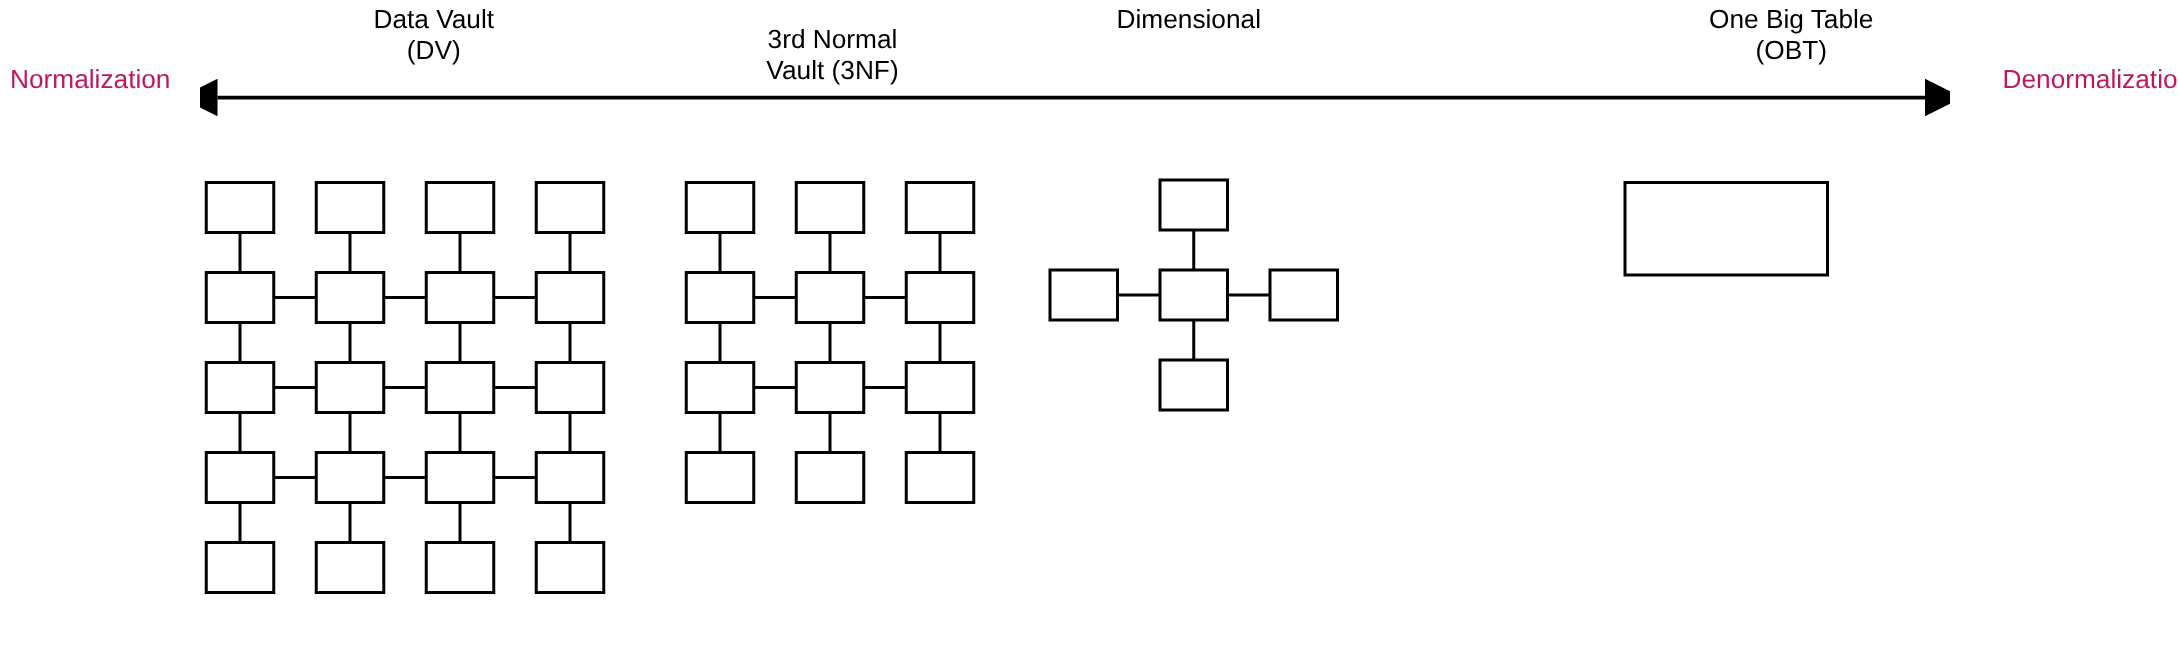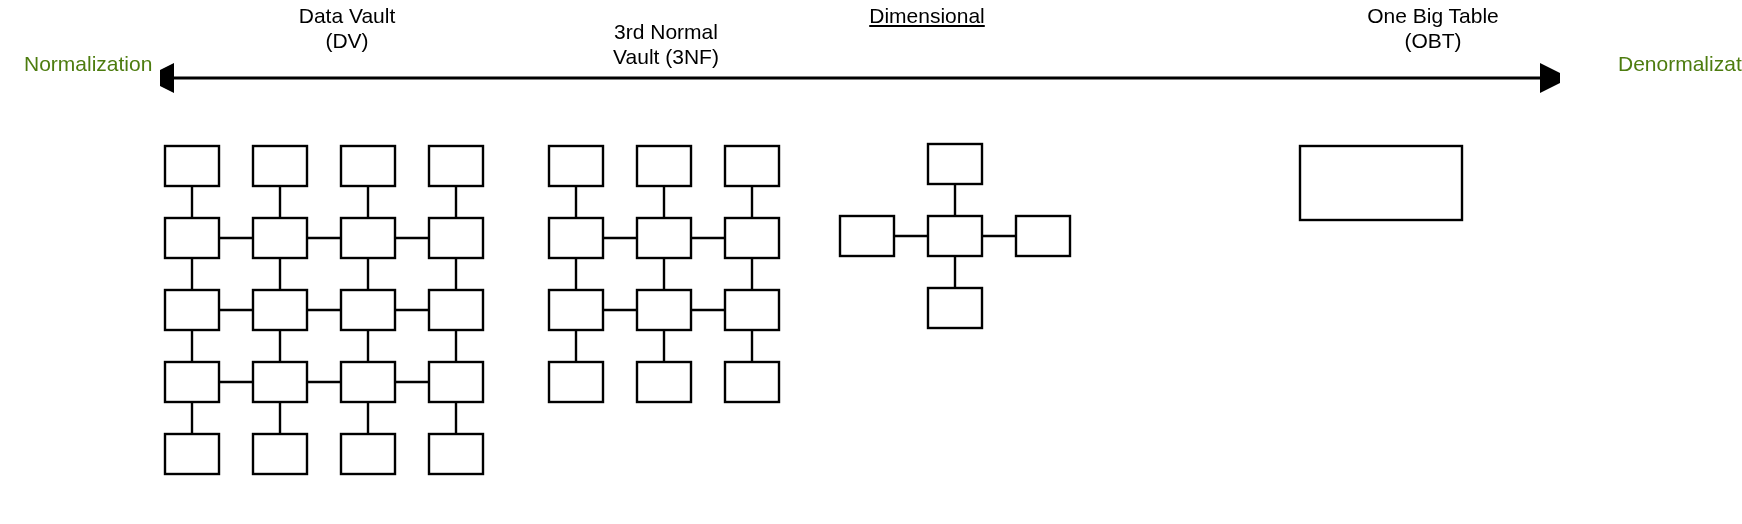--- a/index.html
+++ b/index.html
@@ -13,42 +13,41 @@
     height: 524px;
     background: #ffffff;
     font-family: "Liberation Sans", sans-serif;
     overflow: hidden;
   }
 
   
   .axis-label {
     position: absolute;
     font-size: 21px;
-    color: #4d7c0f;
+    color: #be185d;
     white-space: nowrap;
     line-height: 1;
-    margin-left: 16px;
   }
   #axis-left-label  { left: 8px;   top: 53px; }
   #axis-right-label { left: 1602px; top: 53px; }
 
   
   .approach-caption {
     position: absolute;
     font-size: 21px;
     color: #000000;
     text-align: center;
     line-height: 25px;
     white-space: nowrap;
   }
   .approach-caption .cap-line { display: block; }
 
   #caption-dv   { left: 182px;  top: 3px;  width: 330px; }
   #caption-3nf  { left: 528px;  top: 19px;  width: 276px; }
-  #caption-dim  { left: 796px;  top: 3px;  width: 262px; text-decoration: underline; }
+  #caption-dim  { left: 820px;  top: 3px;  width: 262px; }
   #caption-obt  { left: 1352px; top: 3px;  width: 162px; }
 
   
   #spectrum-arrow {
     position: absolute;
     left: 160px;
     top: 58px;
     width: 1400px;
     height: 40px;
   }

